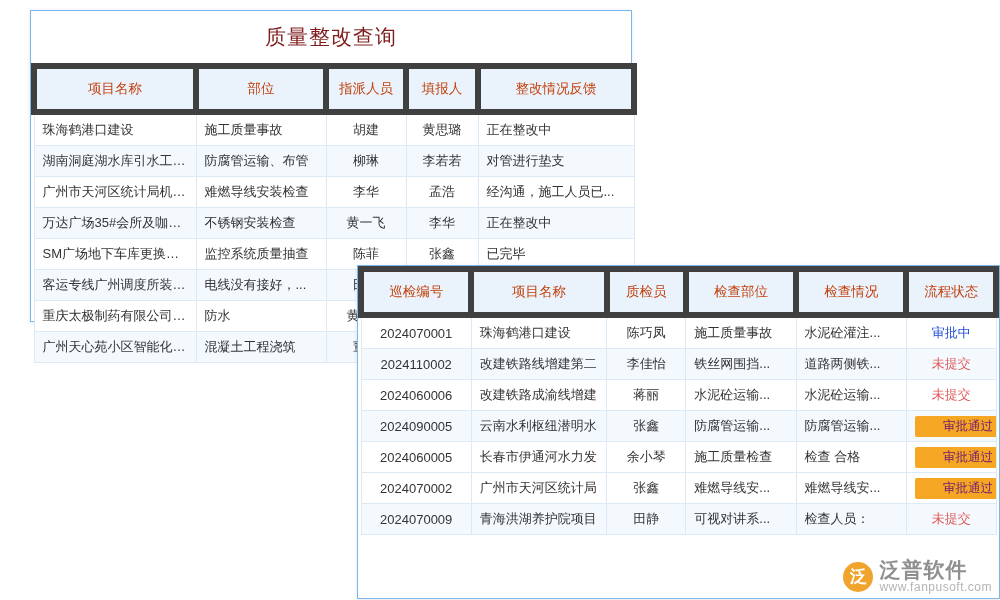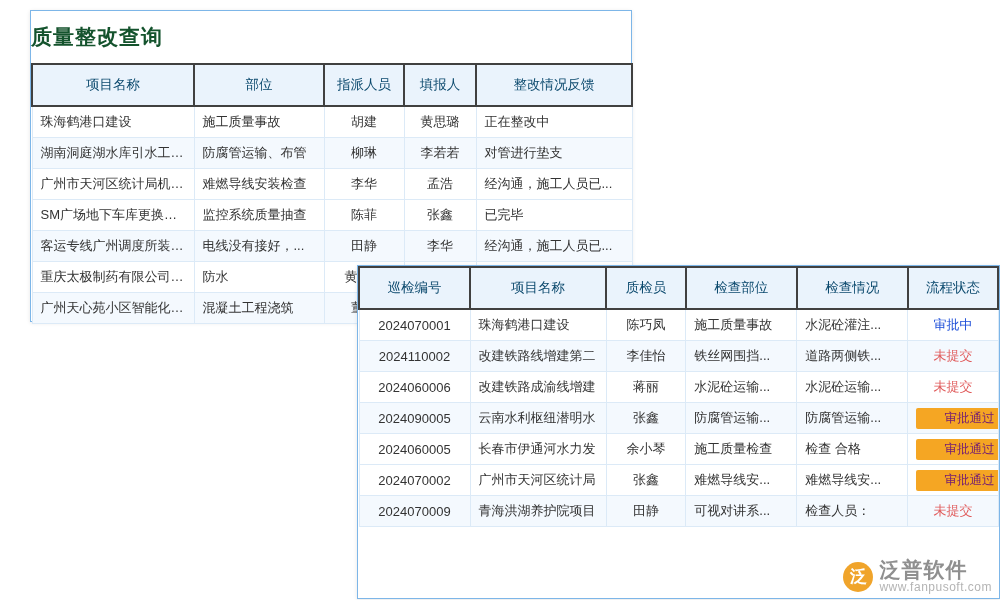--- a/index.html
+++ b/index.html
@@ -33,42 +33,43 @@
     height: 312px;
   }
   #panel-inspect {
     left: 357px;
     top: 265px;
     width: 643px;
     height: 334px;
   }
 
   .panel-title {
+    text-align: center;
     font-size: 21px;
-    font-weight: bold;
-    color: #14532d;
+    font-weight: normal;
+    color: #7f1d1d;
     padding: 12px 0 12px 0;
     background: #ffffff;
     letter-spacing: 1px;
   }
   #panel-inspect .panel-title { font-size: 21px; padding: 13px 0 12px 0; }
 
   table.grid {
     width: 100%;
     border-collapse: collapse;
     table-layout: fixed;
     font-size: 13px;
   }
   table.grid th {
     background: #eaf3fc;
-    color: #0c4a6e;
+    color: #c2410c;
     font-weight: normal;
     font-size: 13.5px;
     height: 38px;
-    border: 2px solid #404040;
+    border: 6px solid #404040;
     text-align: center;
     white-space: nowrap;
     overflow: hidden;
   }
   table.grid td {
     height: 30px;
     border: 1px solid #dceaf7;
     padding: 0 8px;
     white-space: nowrap;
     overflow: hidden;
@@ -150,20 +151,27 @@
           <td class="c-blue c-center">李若若</td>
           <td class="c-dark">对管进行垫支</td>
         </tr>
         <tr>
           <td class="c-link">广州市天河区统计局机房改</td>
           <td class="c-dark">难燃导线安装检查</td>
           <td class="c-blue c-center">李华</td>
           <td class="c-blue c-center">孟浩</td>
           <td class="c-dark">经沟通，施工人员已...</td>
         </tr>
+        <tr class="alt">
+          <td class="c-link">万达广场35#会所及咖啡厅</td>
+          <td class="c-dark">不锈钢安装检查</td>
+          <td class="c-blue c-center">黄一飞</td>
+          <td class="c-blue c-center">李华</td>
+          <td class="c-dark">正在整改中</td>
+        </tr>
         <tr>
           <td class="c-link">SM广场地下车库更换摄像机</td>
           <td class="c-dark">监控系统质量抽查</td>
           <td class="c-blue c-center">陈菲</td>
           <td class="c-blue c-center">张鑫</td>
           <td class="c-dark">已完毕</td>
         </tr>
         <tr class="alt">
           <td class="c-link">客运专线广州调度所装修改</td>
           <td class="c-dark">电线没有接好，...</td>

